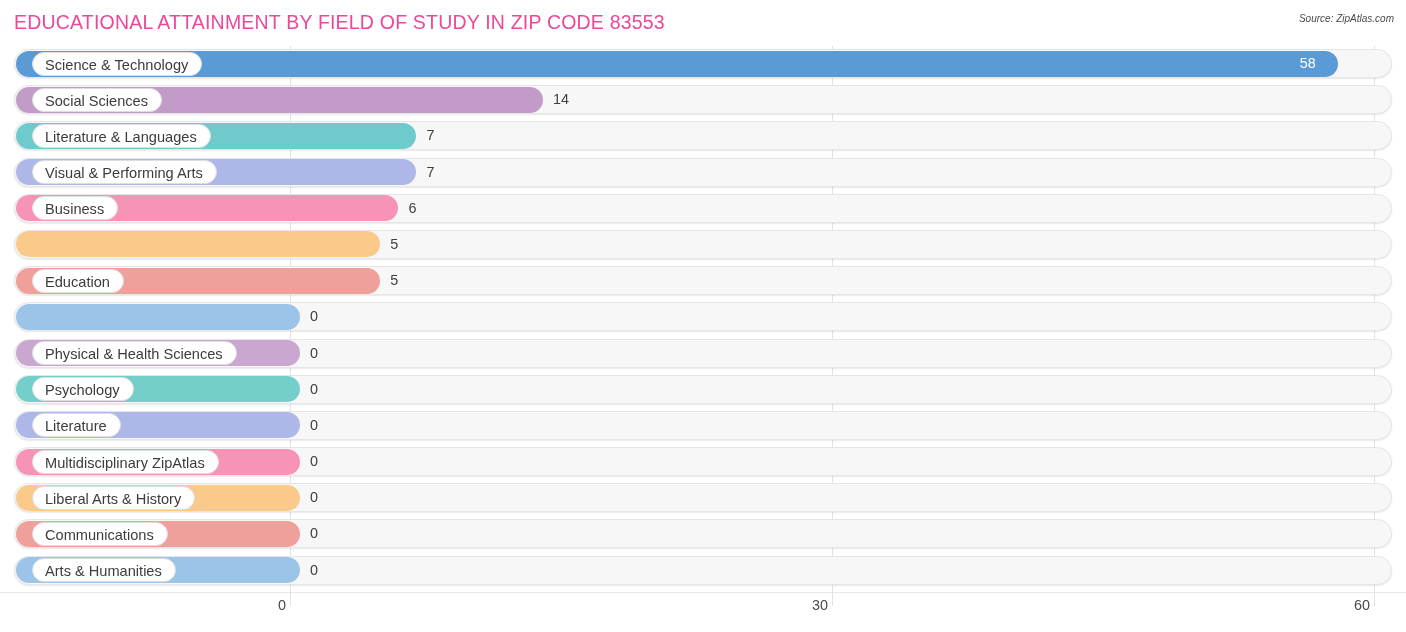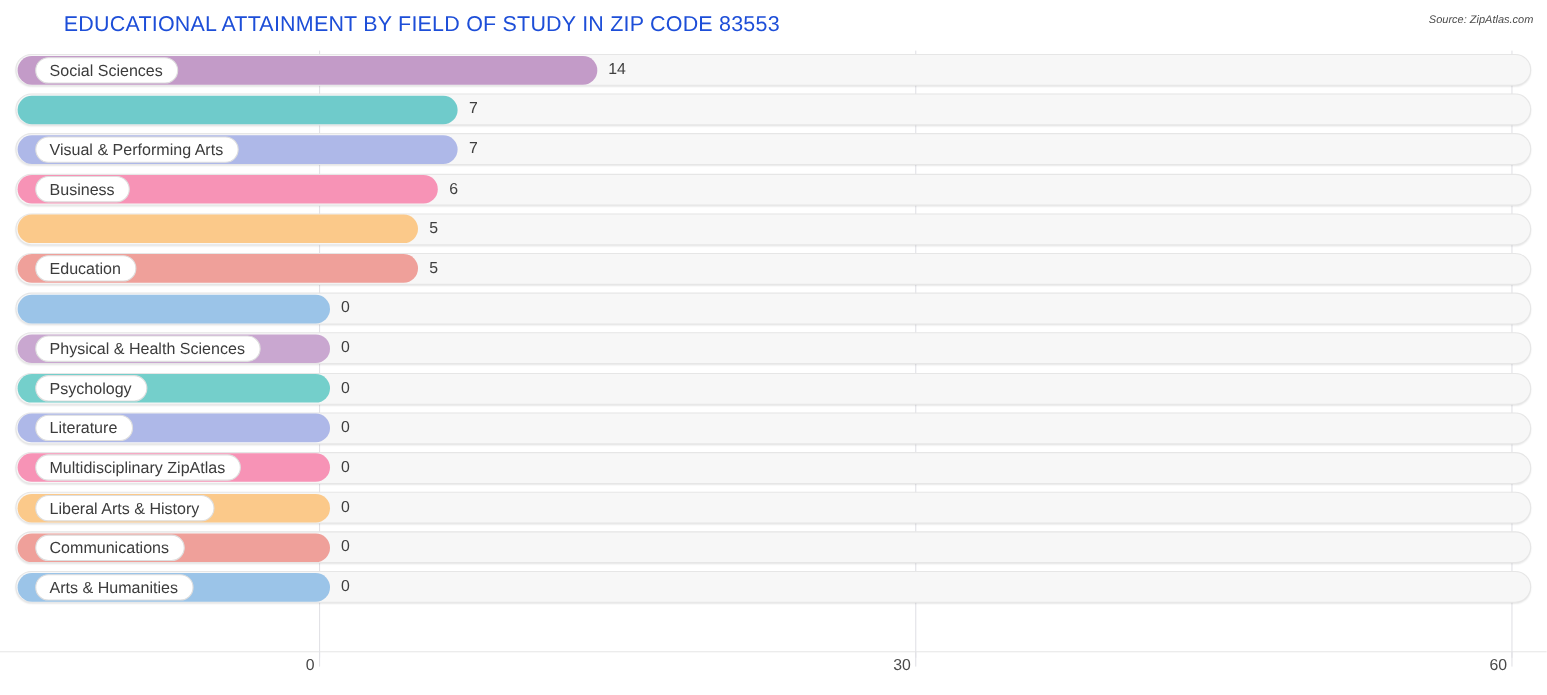--- a/index.html
+++ b/index.html
@@ -22,23 +22,22 @@
     left: 0; top: 0;
     width: 1406px;
     height: 46px;
   }
   .chart-title {
     position: absolute;
     left: 14px;
     top: 11px;
     font-size: 19.5px;
     letter-spacing: .2px;
-    color: #1d4ed8;
-    white-space: nowrap;
-    margin-left: 44px;
+    color: #ec4899;
+    white-space: nowrap;
   }
   .source {
     position: absolute;
     right: 12px;
     top: 13px;
     font-size: 10px;
     font-style: italic;
     color: #4a4a4a;
     white-space: nowrap;
   }
@@ -175,27 +174,34 @@
 
 <div class="plot">
   <div class="gridlines" id="gridlines">
       <div class="gridline" style="left: 290px;"></div>
       <div class="gridline" style="left: 832px;"></div>
       <div class="gridline" style="left: 1374px;"></div>
     </div>
   <div class="rows" id="rows">
       <div class="row">
         <div class="track"></div>
+        <div class="bar" style="width: 1321.87px; background: rgb(91, 155, 213);"></div>
+        <div class="label-pill">Science &amp; Technology</div>
+        <div class="value-in" style="left: 1299.87px;">58</div>
+      </div>
+      <div class="row">
+        <div class="track"></div>
         <div class="bar" style="width: 526.933px; background: rgb(195, 155, 200);"></div>
         <div class="label-pill">Social Sciences</div>
         <div class="value-out" style="left: 552.933px;">14</div>
       </div>
       <div class="row">
         <div class="track"></div>
         <div class="bar" style="width: 400.467px; background: rgb(111, 203, 203);"></div>
+        <div class="label-pill">Literature &amp; Languages</div>
         <div class="value-out" style="left: 426.467px;">7</div>
       </div>
       <div class="row">
         <div class="track"></div>
         <div class="bar" style="width: 400.467px; background: rgb(174, 184, 232);"></div>
         <div class="label-pill">Visual &amp; Performing Arts</div>
         <div class="value-out" style="left: 426.467px;">7</div>
       </div>
       <div class="row">
         <div class="track"></div>

